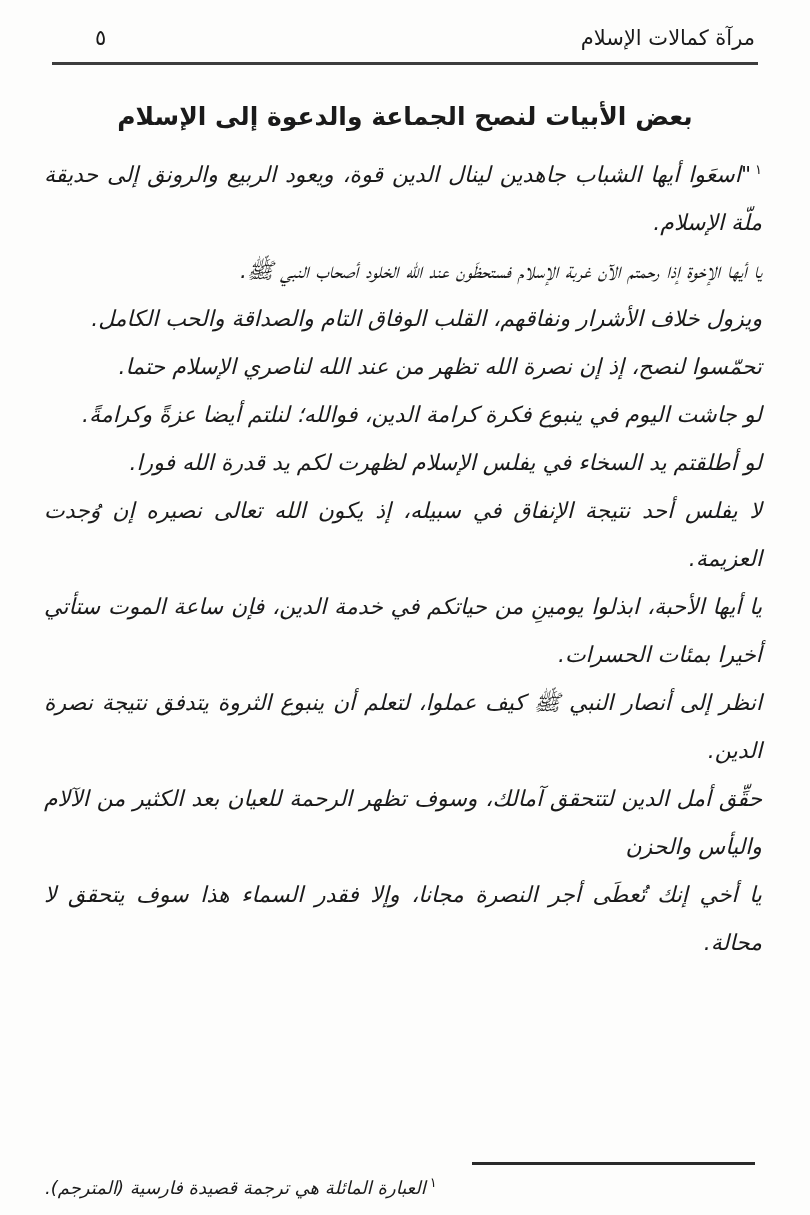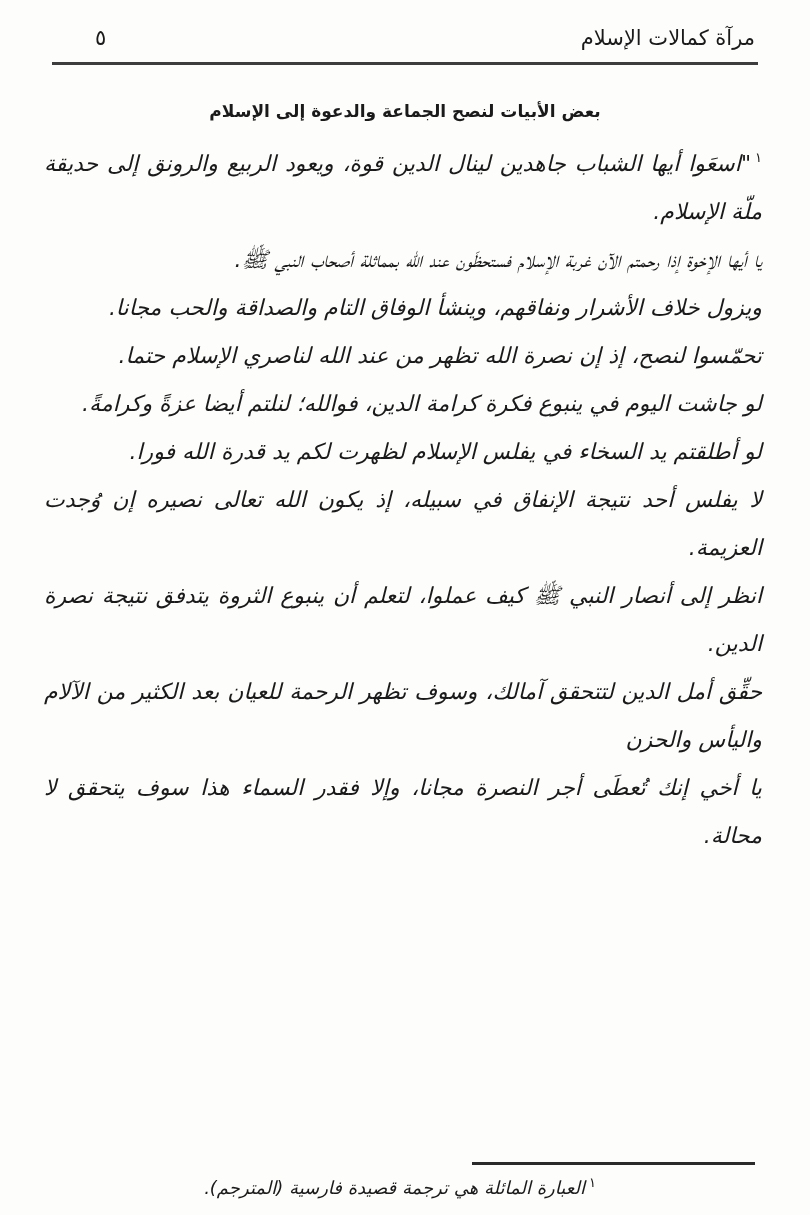--- a/index.html
+++ b/index.html
@@ -28,21 +28,21 @@
     font-weight: 500;
   }
   .header-rule {
     border: 0;
     border-top: 3px solid #3d3d3d;
     margin: 12px 52px 0 52px;
   }
   .section-title {
     margin: 34px 40px 0 40px;
     text-align: center;
-    font-size: 17px;
+    font-size: 25px;
     font-weight: bold;
     line-height: 1.45;
   }
   .body-text {
     padding: 16px 48px 0 44px;
   }
   .body-text p {
     margin: 0;
     font-size: 22px;
     font-style: italic;
@@ -67,45 +67,46 @@
     width: 283px;
     border: 0;
     border-top: 3px solid #2a2a2a;
     margin: 0 0 9px auto;
   }
   .footnote-text {
     margin: 0;
     font-size: 18px;
     font-style: italic;
     line-height: 1.6;
-    text-align: center;
+    text-align: left;
   }
 </style>
 </head>
 <body>
 
 <div class="page">
 
   <header class="page-header">
     <span>مرآة كمالات الإسلام</span>
     <span>٥</span>
   </header>
 
   <hr class="header-rule">
 
   <h1 class="section-title">بعض الأبيات لنصح الجماعة والدعوة إلى الإسلام</h1>
 
   <div class="body-text">
     <p><sup class="fn-marker">١</sup><span>"اسعَوا أيها الشباب جاهدين لينال الدين قوة، ويعود الربيع والرونق إلى حديقة ملّة الإسلام.</span></p>
-    <p><span>يا أيها الإخوة إذا رحمتم الآن غربة الإسلام فستحظَون عند الله  بمماثلة أصحاب النبي ﷺ.</span></p>
-    <p><span>ويزول خلاف الأشرار ونفاقهم، وينشأ الوفاق التام والصداقة والحب مجانا.</span></p>
+    <p><span>يا أيها الإخوة إذا رحمتم الآن غربة الإسلام فستحظَون عند الله  الخلود أصحاب النبي ﷺ.</span></p>
+    <p><span>ويزول خلاف الأشرار ونفاقهم، القلب الوفاق التام والصداقة والحب الكامل.</span></p>
     <p><span>تحمّسوا لنصح، إذ إن نصرة الله تظهر من عند الله لناصري الإسلام حتما.</span></p>
     <p><span>لو جاشت اليوم في ينبوع فكرة كرامة الدين، فوالله؛ لنلتم أيضا عزةً وكرامةً.</span></p>
     <p><span>لو أطلقتم يد السخاء في يفلس الإسلام لظهرت لكم يد قدرة الله فورا.</span></p>
     <p><span>لا يفلس أحد نتيجة الإنفاق في سبيله، إذ يكون الله تعالى نصيره إن وُجدت العزيمة.</span></p>
+    <p><span>يا أيها الأحبة، ابذلوا يومينِ من حياتكم في خدمة الدين، فإن ساعة الموت ستأتي أخيرا بمئات الحسرات.</span></p>
     <p><span>انظر إلى أنصار النبي ﷺ كيف عملوا، لتعلم أن ينبوع الثروة يتدفق نتيجة نصرة الدين.</span></p>
     <p><span>حقِّق أمل الدين لتتحقق آمالك، وسوف تظهر الرحمة للعيان بعد الكثير من الآلام واليأس والحزن</span></p>
     <p><span>يا أخي إنك تُعطَى أجر النصرة مجانا، وإلا فقدر السماء هذا سوف يتحقق لا محالة.</span></p>
   </div>
 
   <div class="footnote-area">
     <hr class="footnote-sep">
     <p class="footnote-text"><sup class="fn-marker">١</sup><span>العبارة المائلة هي ترجمة قصيدة فارسية (المترجم).</span></p>
   </div>
 

